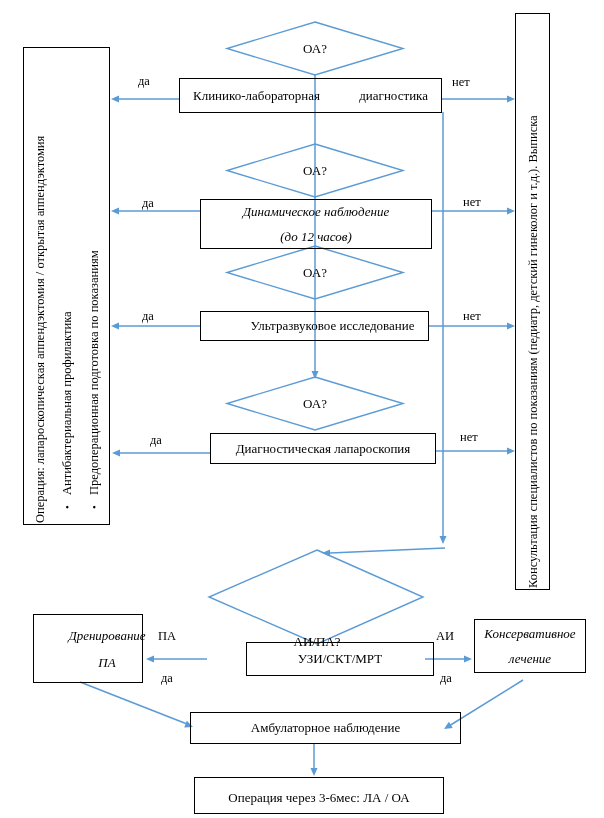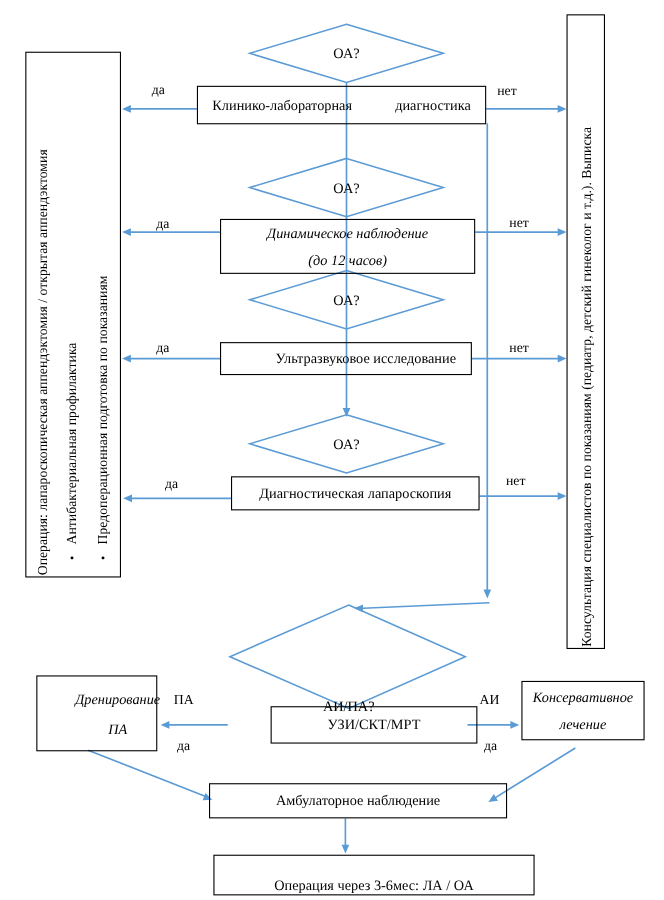--- a/index.html
+++ b/index.html
@@ -131,21 +131,21 @@
 
   <div class="box col" style="left:474px;top:619px;width:112px;height:54px;line-height:25px;">
     <div>Консервативное</div>
     <div>лечение</div>
   </div>
 
   <div class="box" style="left:190px;top:712px;width:271px;height:32px;">
     <span>Амбулаторное наблюдение</span>
   </div>
 
-  <div class="box" style="left:194px;top:777px;width:292px;height:37px;align-items:flex-end;padding-top:4px;">
+  <div class="box" style="left:194px;top:777px;width:250px;height:37px;align-items:center;padding-top:4px;">
     <span>Операция через 3-6мес: ЛА / ОА</span>
   </div>
 
   <div class="elabel" style="left:138px;top:74px;">да</div>
   <div class="elabel" style="left:452px;top:75px;">нет</div>
   <div class="elabel" style="left:142px;top:196px;">да</div>
   <div class="elabel" style="left:463px;top:195px;">нет</div>
   <div class="elabel" style="left:142px;top:309px;">да</div>
   <div class="elabel" style="left:463px;top:309px;">нет</div>
   <div class="elabel" style="left:150px;top:433px;">да</div>

